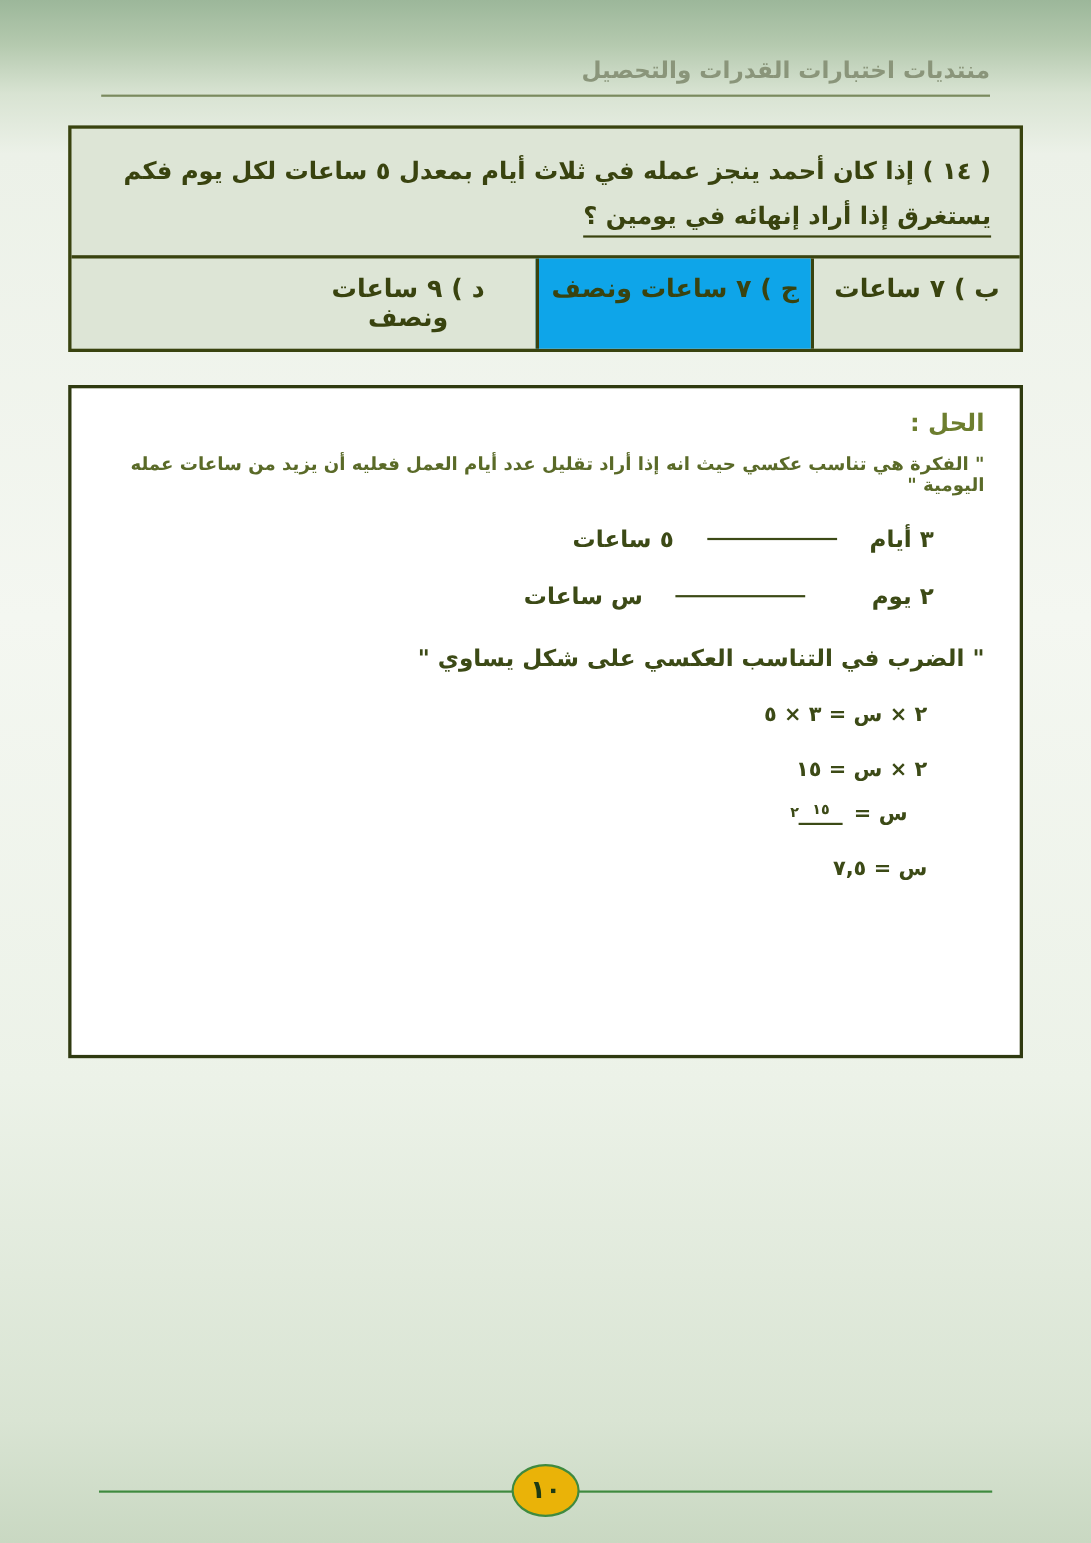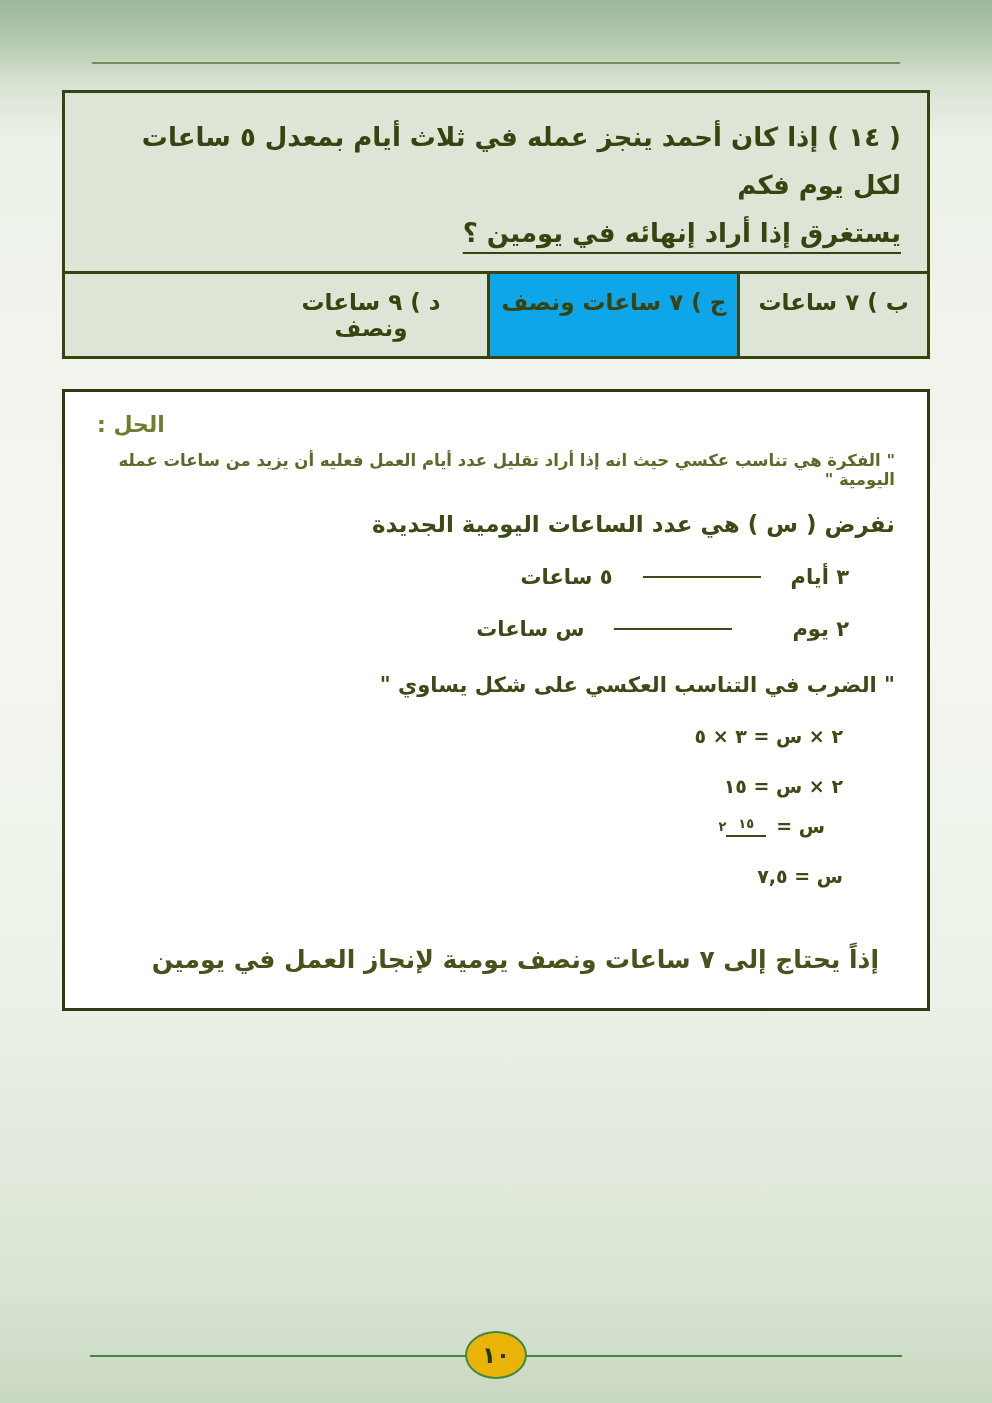--- a/index.html
+++ b/index.html
@@ -50,21 +50,21 @@
   
   .question-box {
     margin: 26px 62px 0 62px;
     border: 3px solid #39430f;
     background: #dde5d6;
   }
   .q-text {
     padding: 20px 26px 14px 26px;
     text-align: right;
     font-weight: bold;
-    font-size: 26px;
+    font-size: 22px;
     line-height: 1.85;
     color: #39430f;
   }
   .q-line2 {
     text-decoration: underline;
     text-decoration-thickness: 2px;
     text-underline-offset: 10px;
   }
   .options-row {
     display: flex;
@@ -85,21 +85,21 @@
 
   
   .solution-box {
     margin: 30px 62px 0 62px;
     border: 3px solid #2f3a10;
     background: #ffffff;
     padding: 20px 32px 34px 32px;
     min-height: 612px;
   }
   .sol-label {
-    text-align: left;
+    text-align: right;
     font-weight: bold;
     font-size: 22px;
     color: #6d7e2f;
   }
   .sol-idea {
     margin-top: 14px;
     text-align: right;
     font-weight: bold;
     font-size: 16.5px;
     color: #5a6a28;
@@ -202,39 +202,39 @@
     font-size: 23px;
     color: #1d3a14;
   }
 </style>
 </head>
 <body>
 
 <div class="page">
 
   <div class="header">
+    <div class="forum-title">منتديات اختبارات القدرات والتحصيل</div>
   </div>
   <div class="header-rule"></div>
 
   <div class="question-box">
     <div class="q-text">
       <div>( ١٤ ) إذا كان أحمد ينجز عمله في ثلاث أيام بمعدل ٥ ساعات لكل يوم فكم</div>
       <div class="q-line2">يستغرق إذا أراد إنهائه في يومين ؟</div>
     </div>
     <div class="options-row">
       <div class="option-cell opt-b">ب ) ٧ ساعات</div>
       <div class="option-cell opt-c">ج ) ٧ ساعات ونصف</div>
       <div class="option-cell opt-d">د ) ٩ ساعات ونصف</div>
     </div>
   </div>
 
   <div class="solution-box">
     <div class="sol-label">الحل :</div>
     <div class="sol-idea">" الفكرة هي تناسب عكسي حيث انه إذا أراد تقليل عدد أيام العمل فعليه أن يزيد من ساعات عمله اليومية "</div>
-    <div class="sol-assume">نفرض ( س ) هي عدد الساعات اليومية الجديدة</div>
 
     <div class="prop-row row1">
       <span>٣ أيام</span>
       <span class="dash"></span>
       <span>٥ ساعات</span>
     </div>
 
     <div class="prop-row row2">
       <span>٢ يوم</span>
       <span class="dash"></span>
@@ -249,21 +249,20 @@
     <div class="frac-row">
       <span>س =</span>
       <span class="frac">
         <span class="num">١٥</span>
         <span class="den">٢</span>
       </span>
     </div>
 
     <div class="equation">س = ٧,٥</div>
 
-    <div class="sol-conclusion">إذاً يحتاج إلى ٧ ساعات ونصف يومية لإنجاز العمل في يومين</div>
   </div>
 
   <div class="footer">
     <div class="footer-line"></div>
     <div class="page-badge">
       <span>١٠</span>
     </div>
   </div>
 
 </div>

